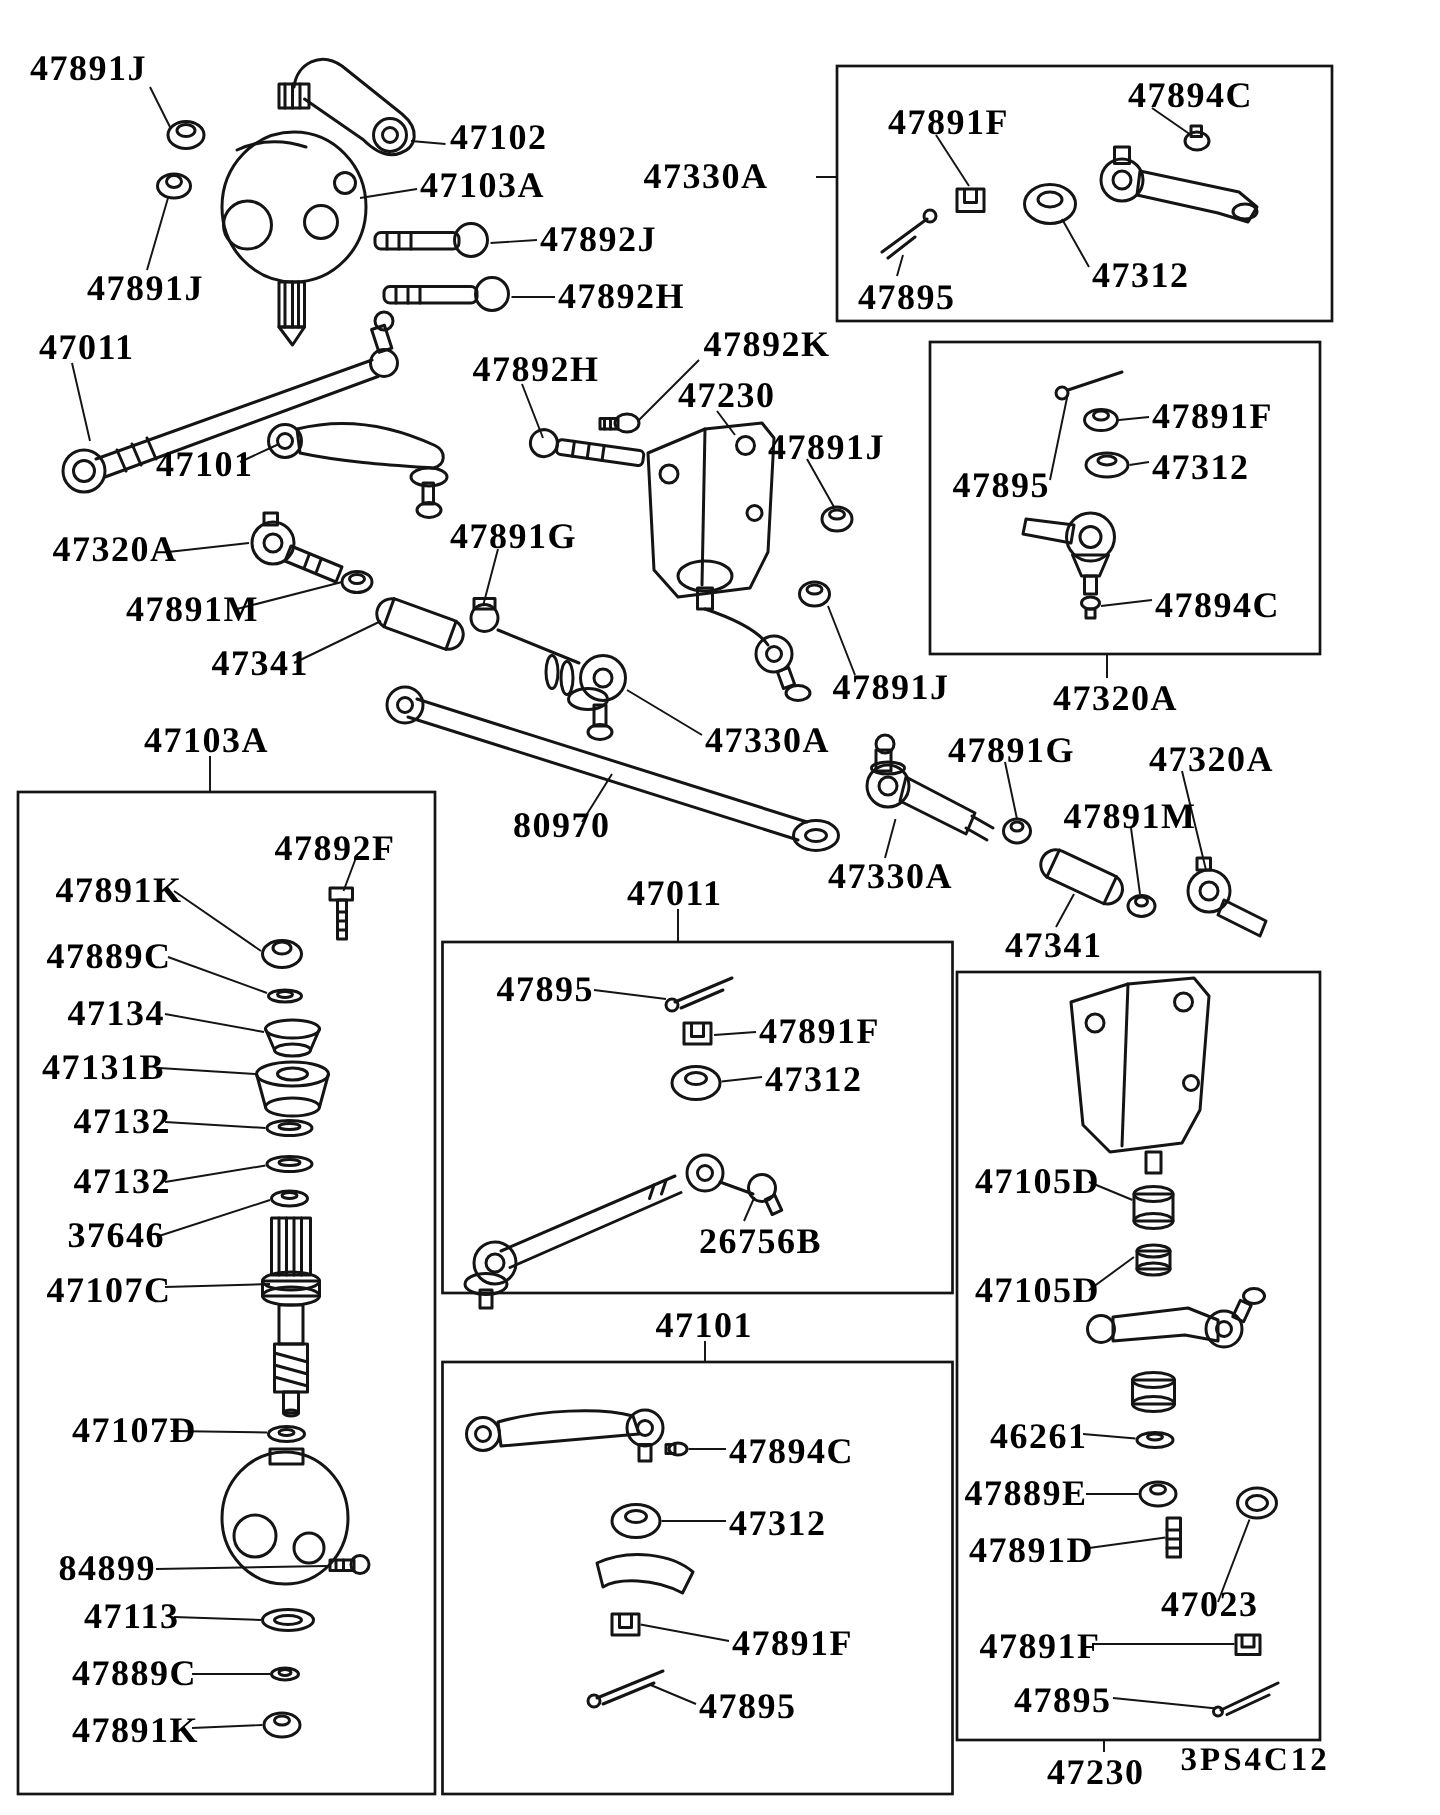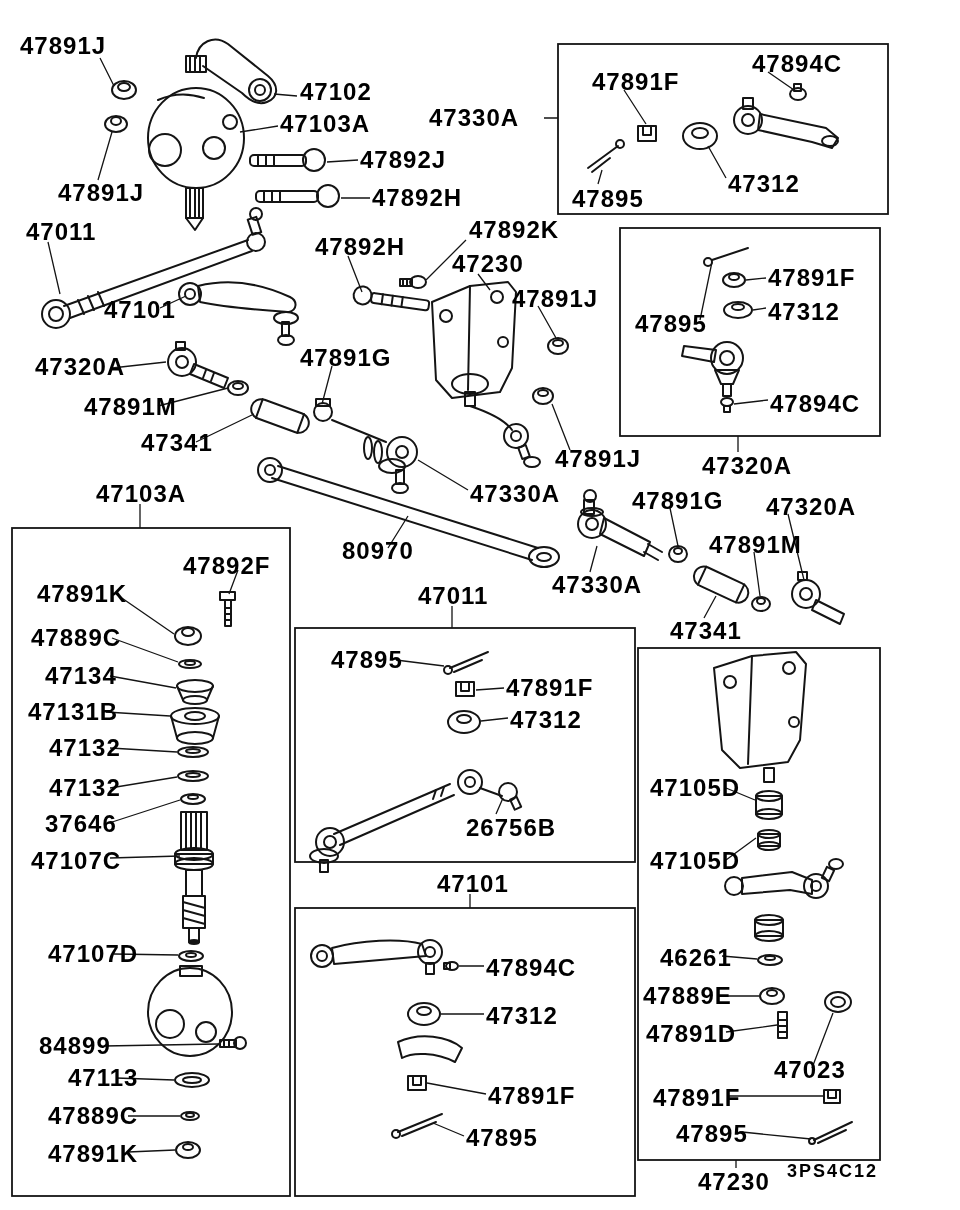--- a/index.html
+++ b/index.html
@@ -1,21 +1,21 @@
 <!DOCTYPE html>
 <html><head>
 <meta charset="utf-8">
 <style>
   html,body{margin:0;padding:0;background:#fff;}
   #page{position:relative;width:960px;height:1210px;background:#fff;overflow:hidden;
-        font-family:Liberation Sans, sans-serif;}
+        font-family:Liberation Serif, serif;}
   #art{position:absolute;left:0;top:0;}
   .lbl{position:absolute;font-weight:700;font-size:24px;letter-spacing:1px;color:#000;
        white-space:nowrap;line-height:1;}
-  .lbl-code{position:absolute;font-weight:700;font-size:18px;letter-spacing:2px;color:#000;
+  .lbl-code{position:absolute;font-weight:700;font-size:22px;letter-spacing:2px;color:#000;
        white-space:nowrap;line-height:1;}
   
   #art .s{stroke:#141414;fill:none;stroke-width:2;stroke-linecap:round;stroke-linejoin:round;}
   #art .bx{stroke:#141414;fill:none;stroke-width:1.8;}
   #art .ld{stroke:#141414;fill:none;stroke-width:1.3;}
 </style>
 </head>
 <body>
 
 <div id="page">
@@ -404,21 +404,21 @@
   <div class="lbl" style="left:37px;top:582px">47891K</div>
   <div class="lbl" style="left:31px;top:626px">47889C</div>
   <div class="lbl" style="left:45px;top:664px">47134</div>
   <div class="lbl" style="left:28px;top:700px">47131B</div>
   <div class="lbl" style="left:49px;top:736px">47132</div>
   <div class="lbl" style="left:49px;top:776px">47132</div>
   <div class="lbl" style="left:45px;top:812px">37646</div>
   <div class="lbl" style="left:31px;top:849px">47107C</div>
   <div class="lbl" style="left:48px;top:942px">47107D</div>
   <div class="lbl" style="left:39px;top:1034px">84899</div>
-  <div class="lbl" style="left:68px;top:1066px">47113</div>
+  <div class="lbl" style="left:56px;top:1066px">47113</div>
   <div class="lbl" style="left:48px;top:1104px">47889C</div>
   <div class="lbl" style="left:48px;top:1142px">47891K</div>
   <div class="lbl" style="left:418px;top:584px">47011</div>
   <div class="lbl" style="left:331px;top:648px">47895</div>
   <div class="lbl" style="left:506px;top:676px">47891F</div>
   <div class="lbl" style="left:510px;top:708px">47312</div>
   <div class="lbl" style="left:466px;top:816px">26756B</div>
   <div class="lbl" style="left:437px;top:872px">47101</div>
   <div class="lbl" style="left:486px;top:956px">47894C</div>
   <div class="lbl" style="left:486px;top:1004px">47312</div>

